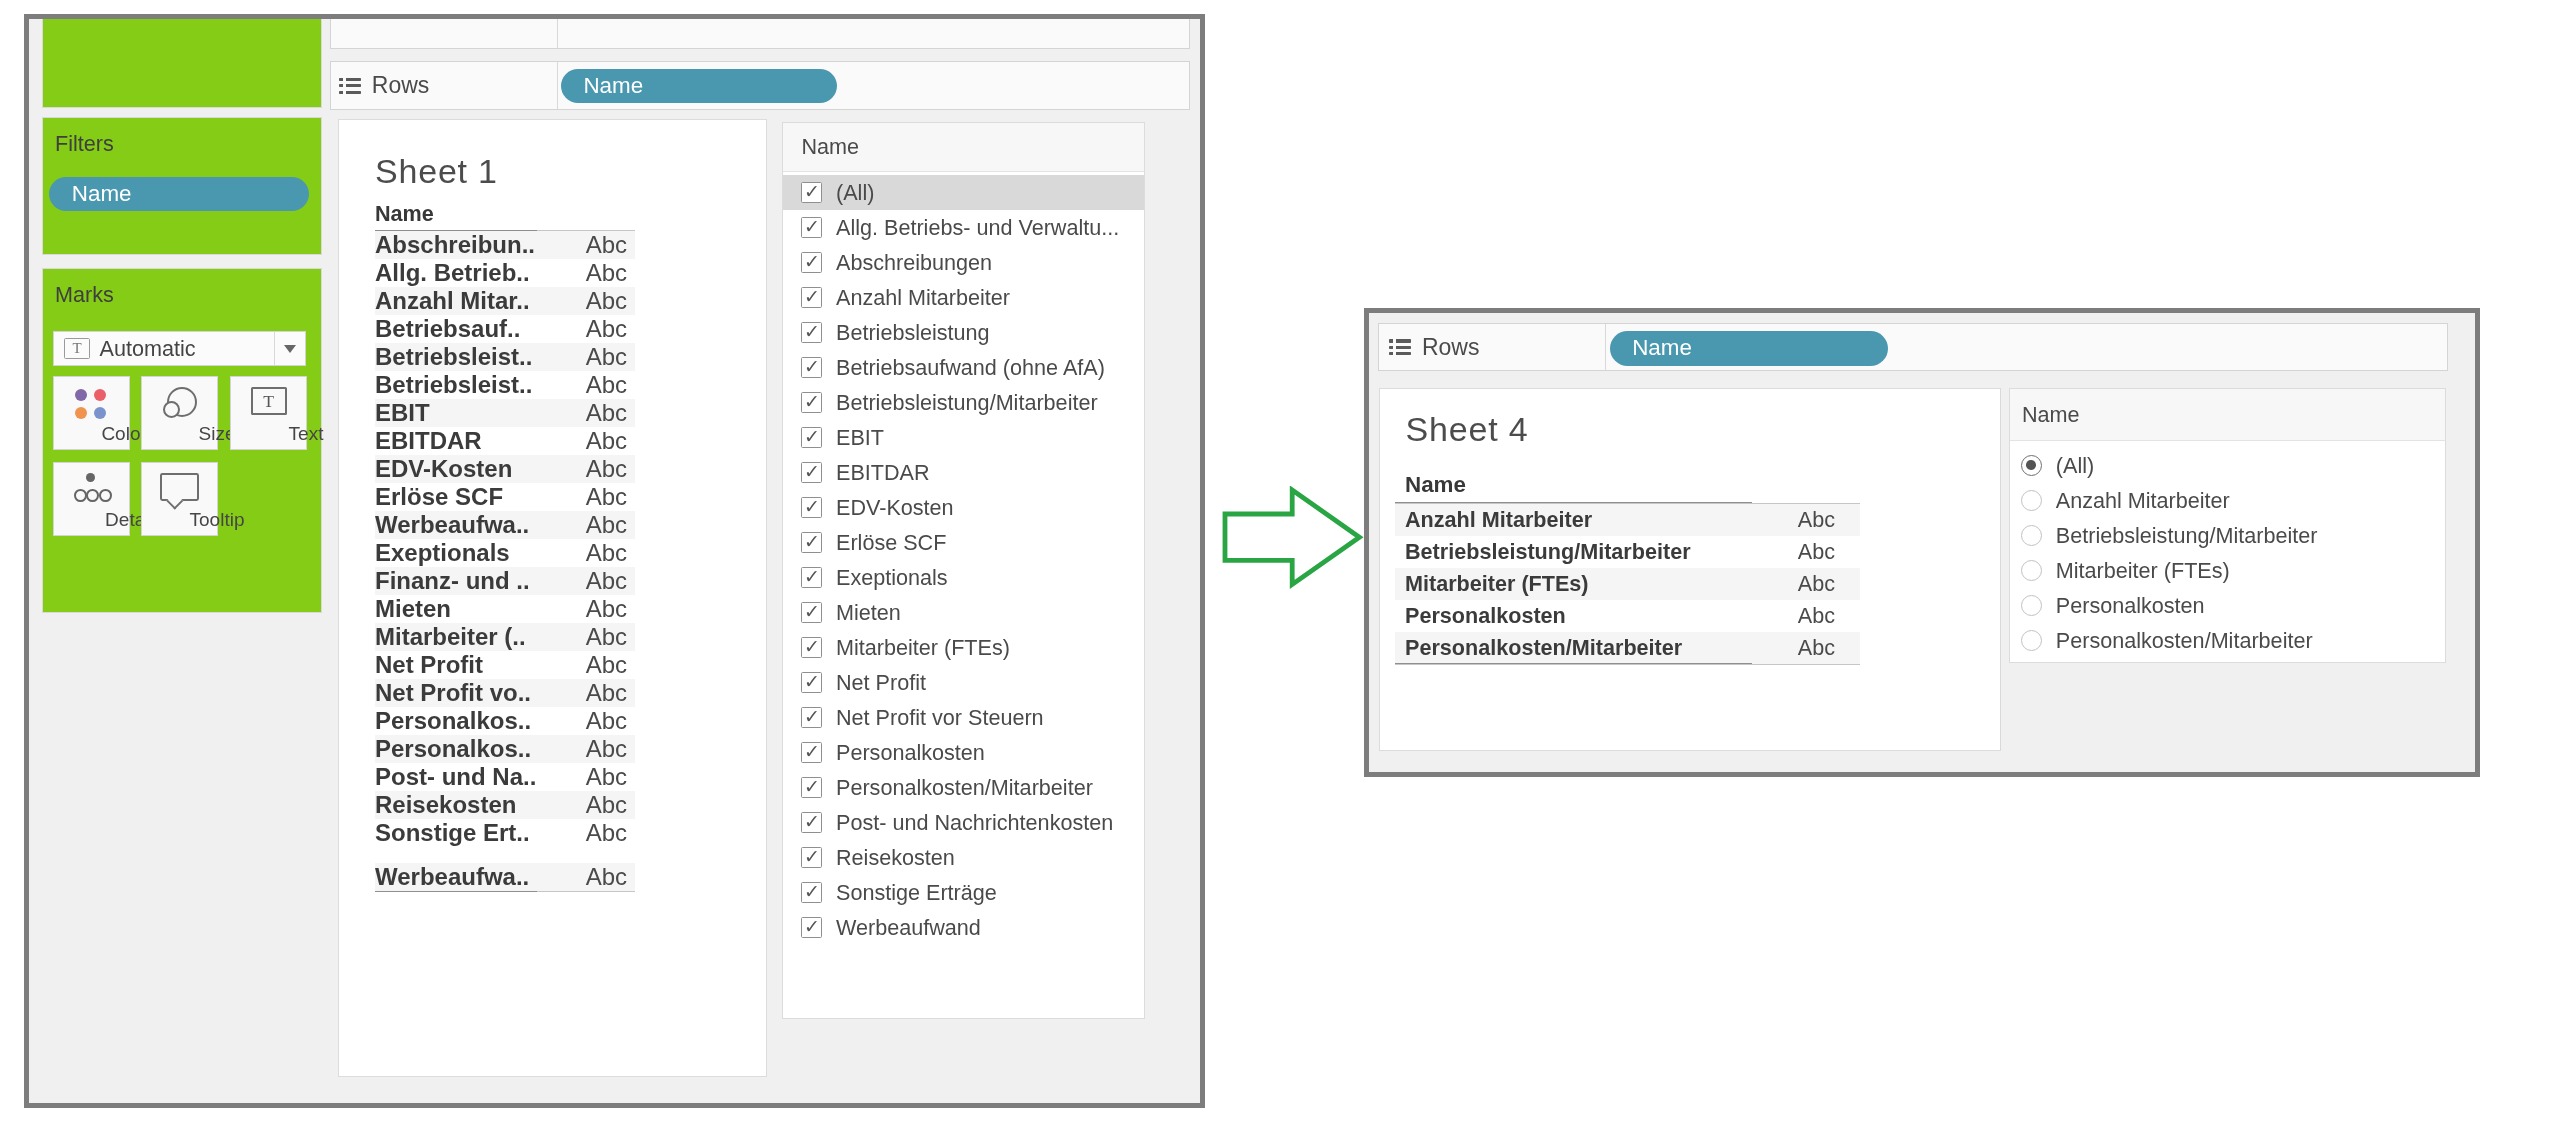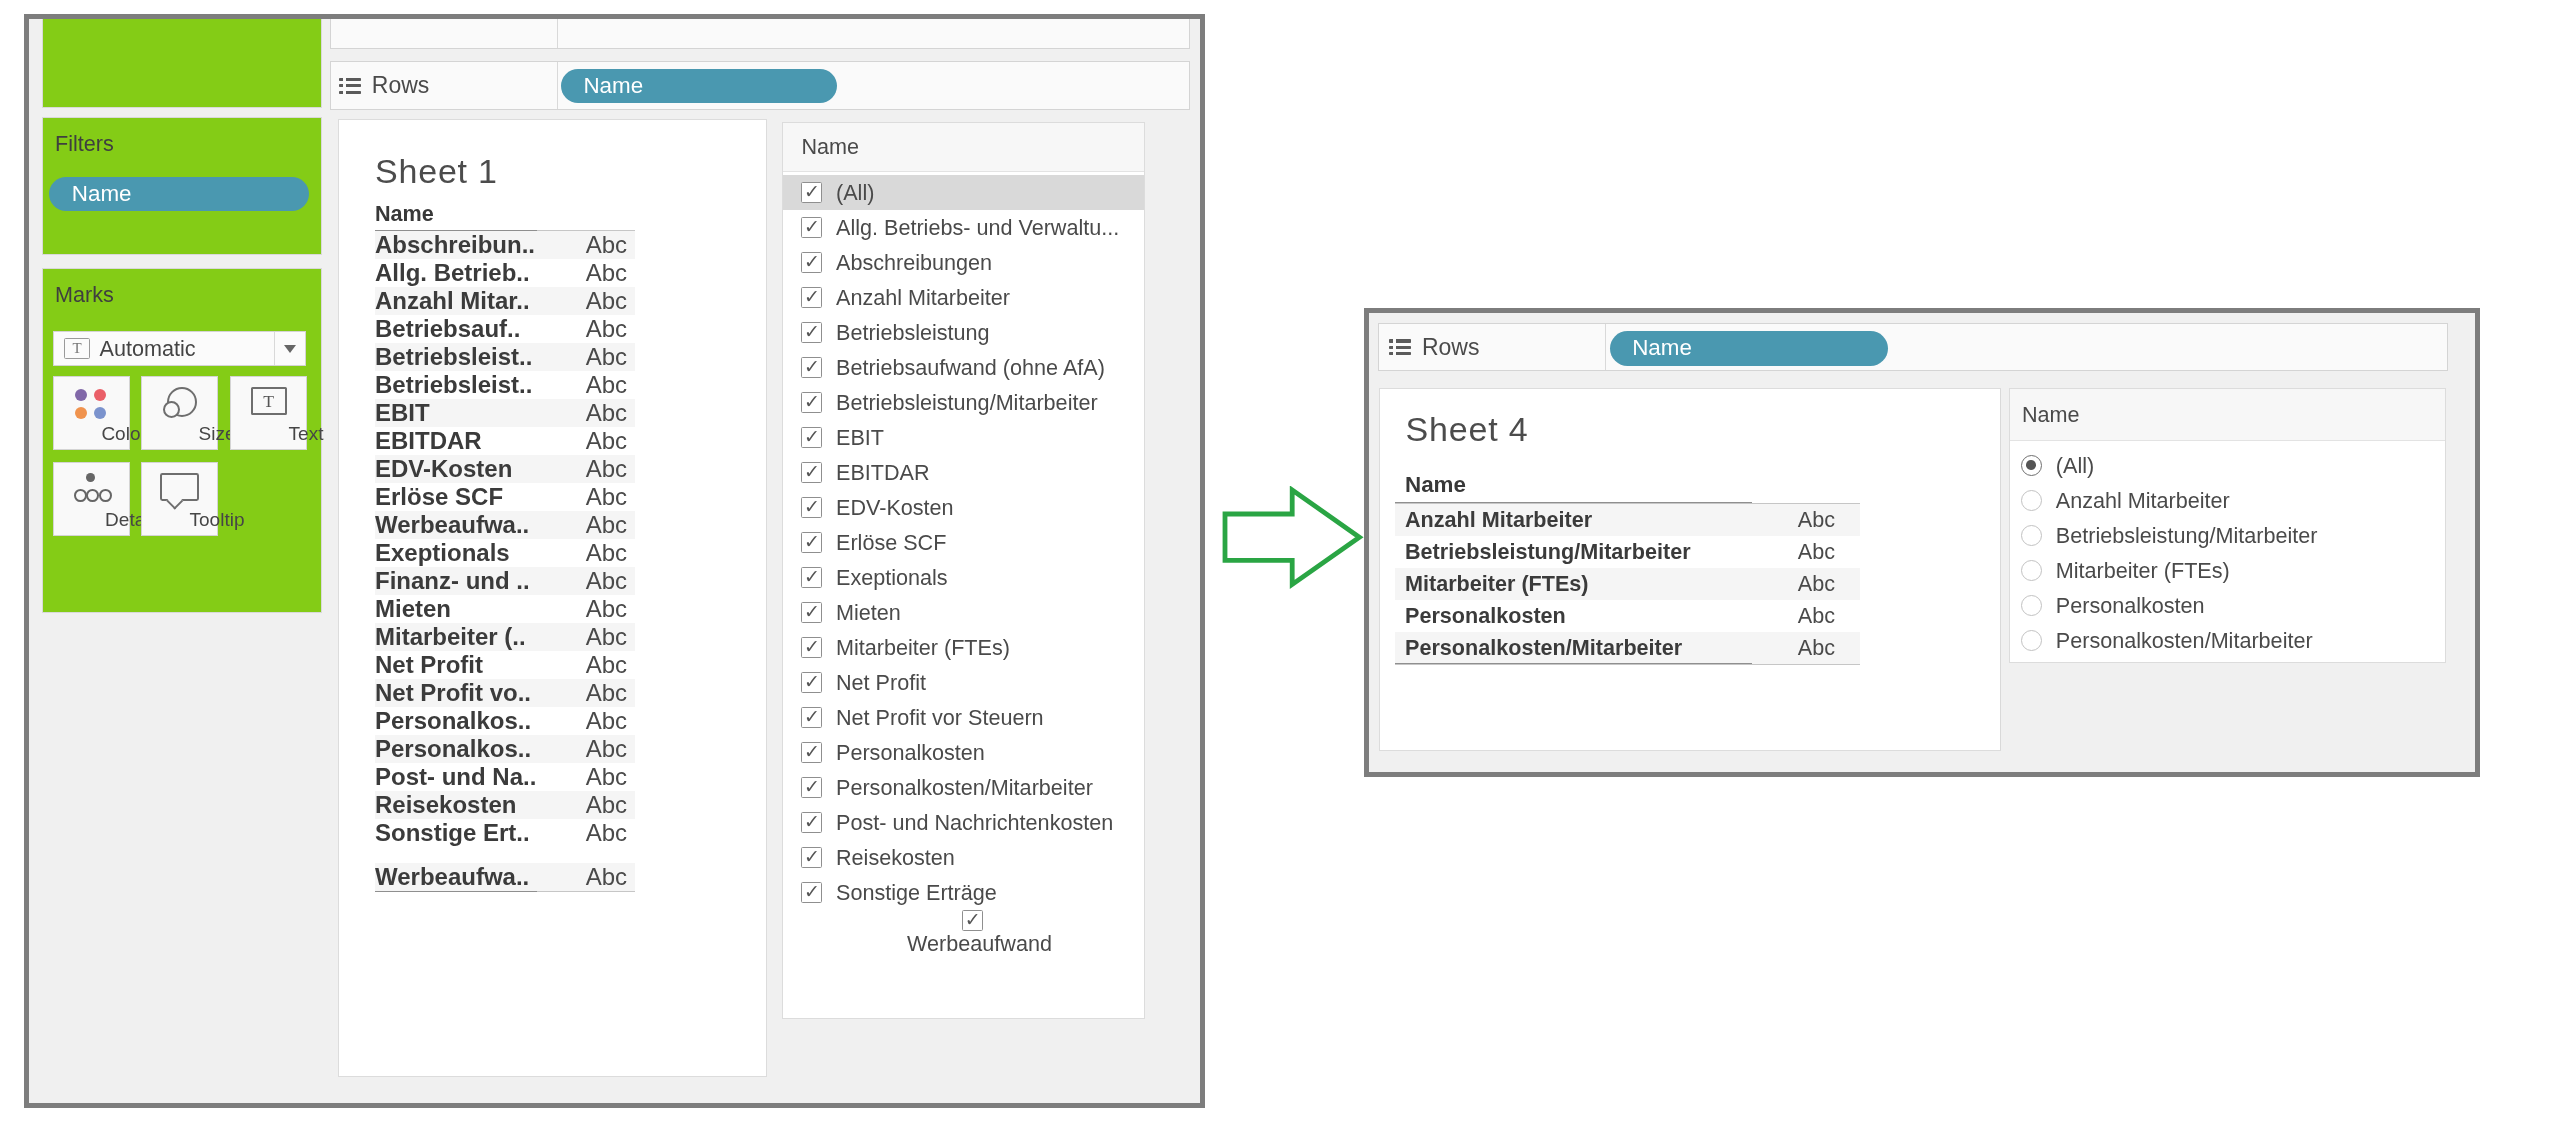--- a/index.html
+++ b/index.html
@@ -364,21 +364,21 @@
             <span class="fitem-label">Post- und Nachrichtenkosten</span>
           </div>
           <div class="fitem checked" style="height:35px;padding-left:18.4px;">
             <span class="checkbox"></span>
             <span class="fitem-label">Reisekosten</span>
           </div>
           <div class="fitem checked" style="height:35px;padding-left:18.4px;">
             <span class="checkbox"></span>
             <span class="fitem-label">Sonstige Erträge</span>
           </div>
-          <div class="fitem checked" style="height:35px;padding-left:18.4px;flex-direction:column;">
+          <div class="fitem checked" style="height:35px;padding-left:18.4px;">
             <span class="checkbox"></span>
             <span class="fitem-label">Werbeaufwand</span>
           </div>
         </div>
     </div>
   </div>
 
   <svg class="arrow-svg" width="144" height="104" viewBox="0 0 180 130">
     <polygon points="5,35 89,35 89,5 173,64 89,123 89,93 5,93" fill="#ffffff" stroke="#2aa544" stroke-width="6" stroke-linejoin="miter"></polygon>
   </svg>

